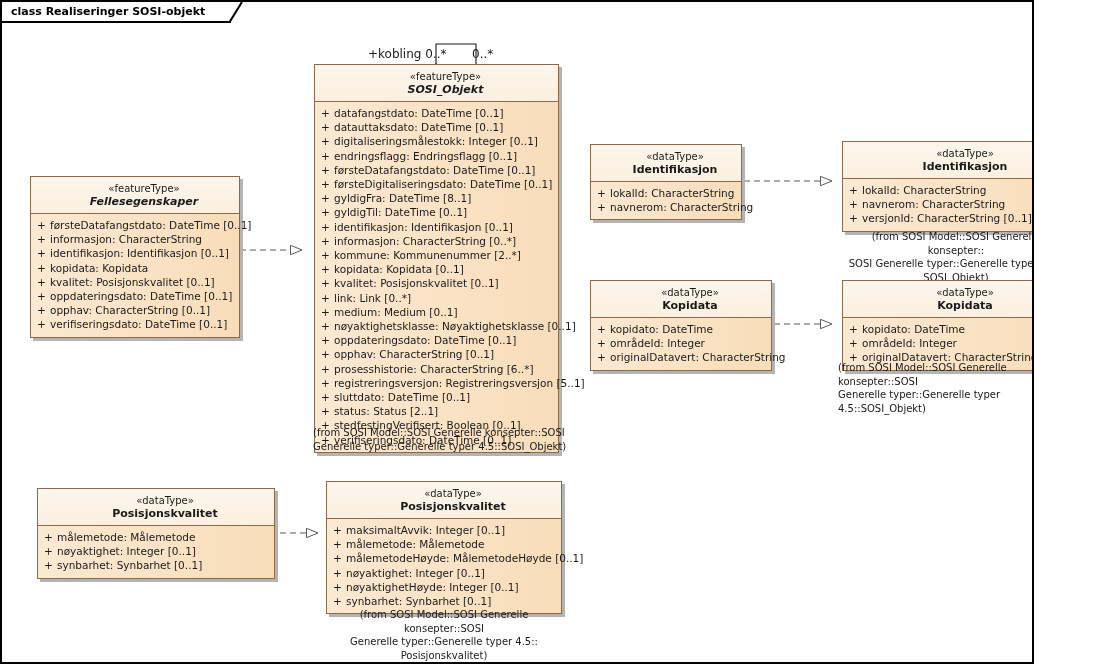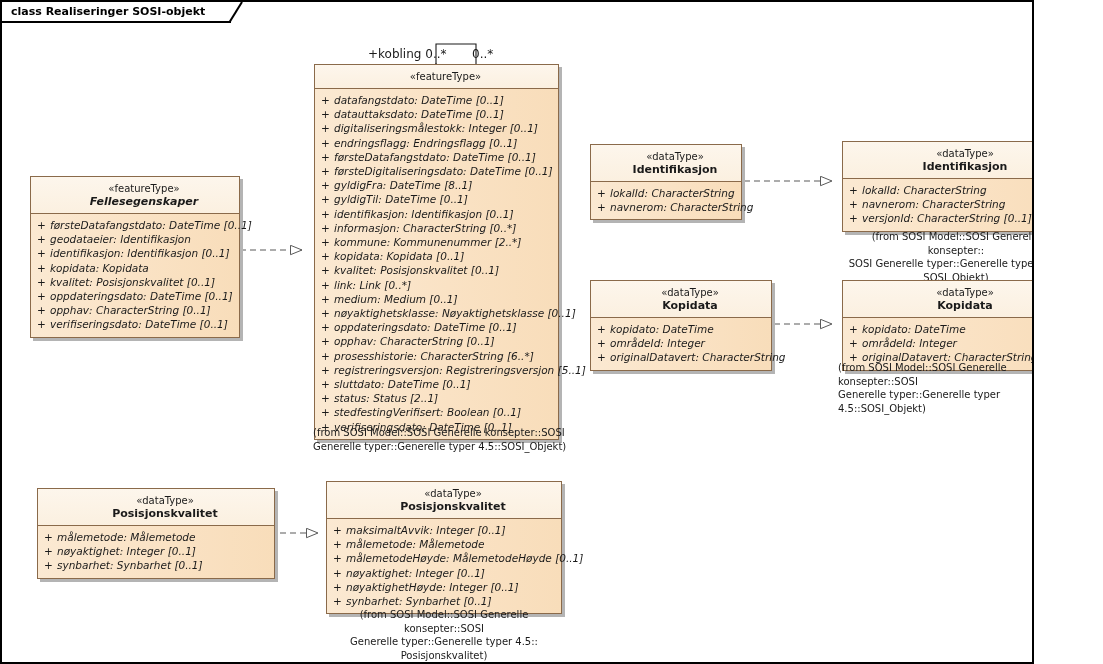--- a/index.html
+++ b/index.html
@@ -90,21 +90,21 @@
     line-height: 14.2px;
     white-space: nowrap;
   }
   .attr .vis {
     display: inline-block;
     width: 17px;
     text-align: center;
     flex: 0 0 17px;
     color: #1a1a1a;
   }
-  .attr .atext { flex: 1 1 auto; font-style: italic; }
+  .attr .atext { flex: 1 1 auto; }
 
   
   .footnote {
     position: absolute;
     font-size: 10px;
     color: #1a1a1a;
     line-height: 13.5px;
     white-space: pre-line;
   }
   .footnote.center { text-align: center; }
@@ -186,21 +186,21 @@
       <span class="stereo">«featureType»</span>
       <span class="cname italic">Fellesegenskaper</span>
     </div>
     <div class="uml-attrs" id="attrs-fellesegenskaper">
         <div class="attr">
           <span class="vis">+</span>
           <span class="atext">førsteDatafangstdato: DateTime [0..1]</span>
         </div>
         <div class="attr">
           <span class="vis">+</span>
-          <span class="atext">geodataeier: Identifikasjon</span>
+          <span class="atext">informasjon: CharacterString</span>
         </div>
         <div class="attr">
           <span class="vis">+</span>
           <span class="atext">identifikasjon: Identifikasjon [0..1]</span>
         </div>
         <div class="attr">
           <span class="vis">+</span>
           <span class="atext">kopidata: Kopidata</span>
         </div>
         <div class="attr">
@@ -218,20 +218,21 @@
         <div class="attr">
           <span class="vis">+</span>
           <span class="atext">verifiseringsdato: DateTime [0..1]</span>
         </div>
       </div>
   </div>
 
   <div class="umlclass" style="left:312px; top:62px; width:245px;">
     <div class="uml-header">
       <span class="stereo">«featureType»</span>
+      <span class="cname italic">SOSI_Objekt</span>
     </div>
     <div class="uml-attrs" id="attrs-sosi_objekt">
         <div class="attr">
           <span class="vis">+</span>
           <span class="atext">datafangstdato: DateTime [0..1]</span>
         </div>
         <div class="attr">
           <span class="vis">+</span>
           <span class="atext">datauttaksdato: DateTime [0..1]</span>
         </div>

